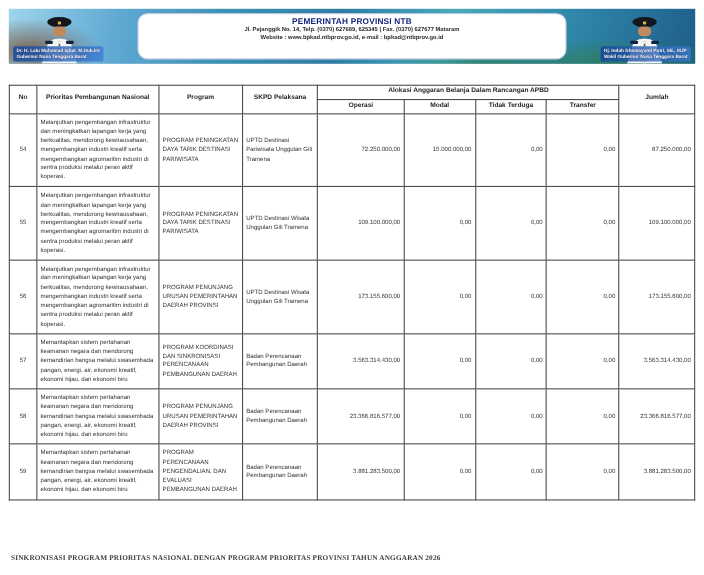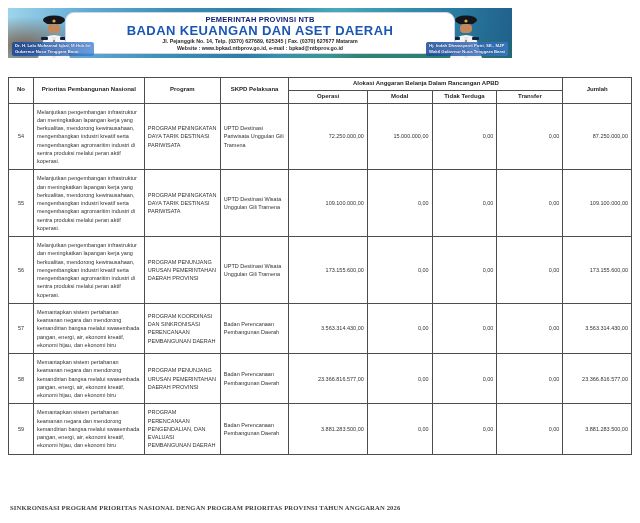--- a/index.html
+++ b/index.html
@@ -3,21 +3,21 @@
 <meta charset="utf-8">
 <style>
   html,body { margin:0; padding:0; background:#ffffff; }
   .page {
     position:relative; width:640px; height:523px; background:#ffffff;
     font-family:"Liberation Sans", sans-serif; overflow:hidden;
   }
 
   
   .banner {
-    position:absolute; left:8px; top:8px; width:504px; height:50px;
+    position:absolute; left:8px; top:8px; width:624px; height:50px;
     background:
       radial-gradient(ellipse 150px 30px at 88% 95%, rgba(46,125,50,0.55), transparent 70%),
       radial-gradient(ellipse 120px 26px at 70% 100%, rgba(27,94,32,0.45), transparent 70%),
       radial-gradient(ellipse 90px 40px at 3% 75%, rgba(121,85,61,0.85), transparent 72%),
       linear-gradient(100deg, #9ed5ec 0%, #5fa9d2 16%, #3d8fb5 32%, #2f7da6 48%, #49a9b9 64%, #2f86a8 82%, #1f5f8a 100%);
     overflow:hidden;
   }
   .portrait { position:absolute; top:2px; width:44px; height:48px; }
   .portrait.left  { left:24px; }
   .portrait.right { right:24px; }
@@ -90,21 +90,20 @@
       <rect x="20.5" y="27" width="3" height="21" fill="#e2e2df"></rect>
       <circle cx="22" cy="31" r="0.8" fill="#333"></circle>
       <circle cx="22" cy="36" r="0.8" fill="#333"></circle>
       <circle cx="22" cy="41" r="0.8" fill="#333"></circle>
       <rect x="9" y="27" width="7" height="3" rx="1" fill="#10223f"></rect>
       <rect x="28" y="27" width="7" height="3" rx="1" fill="#10223f"></rect>
     </svg>
 
     <div class="banner-box">
       <div class="b1">PEMERINTAH PROVINSI NTB</div>
-      <div class="b2">BADAN KEUANGAN DAN ASET DAERAH</div>
       <div class="b3">Jl. Pejanggik No. 14, Telp. (0370) 627689, 625345 | Fax. (0370) 627677 Mataram</div>
       <div class="b4">Website : www.bpkad.ntbprov.go.id, e-mail : bpkad@ntbprov.go.id</div>
     </div>
 
     <div class="caption left">
       <div>Dr. H. Lalu Muhamad Iqbal, M.Hub.Int</div>
       <div>Gubernur Nusa Tenggara Barat</div>
     </div>
     <div class="caption right">
       <div>Hj. Indah Dhamayanti Putri, SE., MJP</div>

